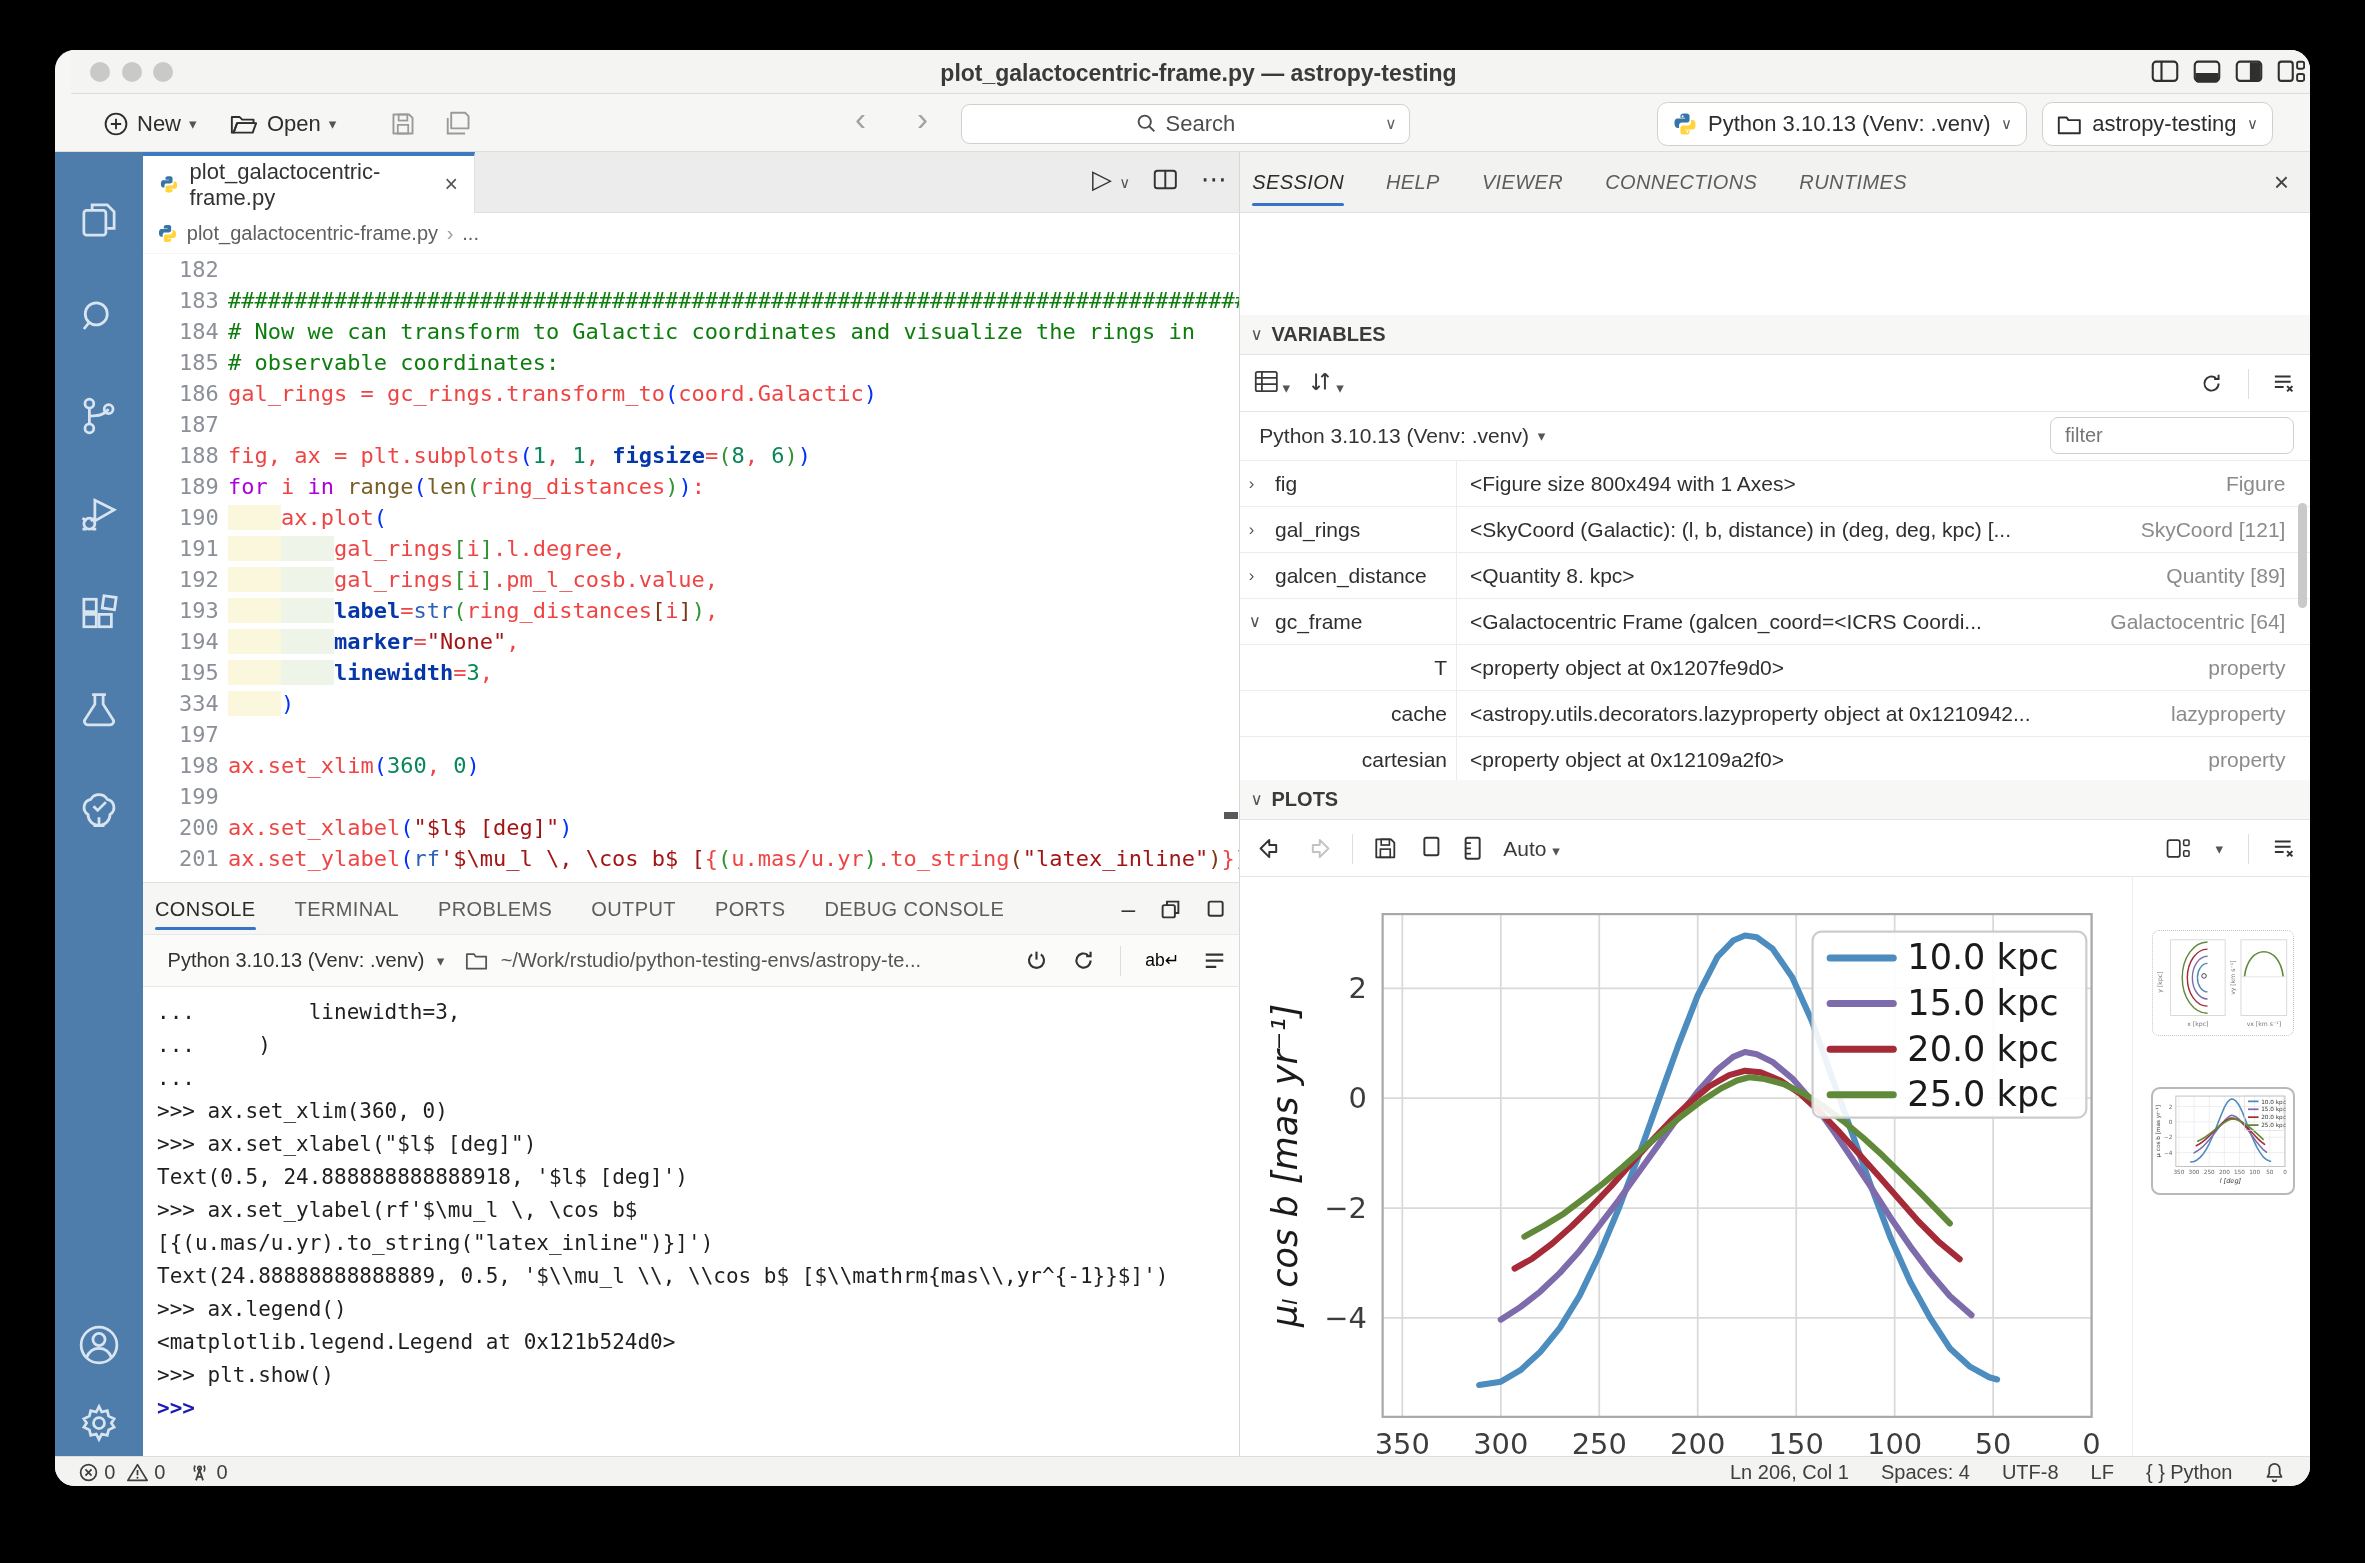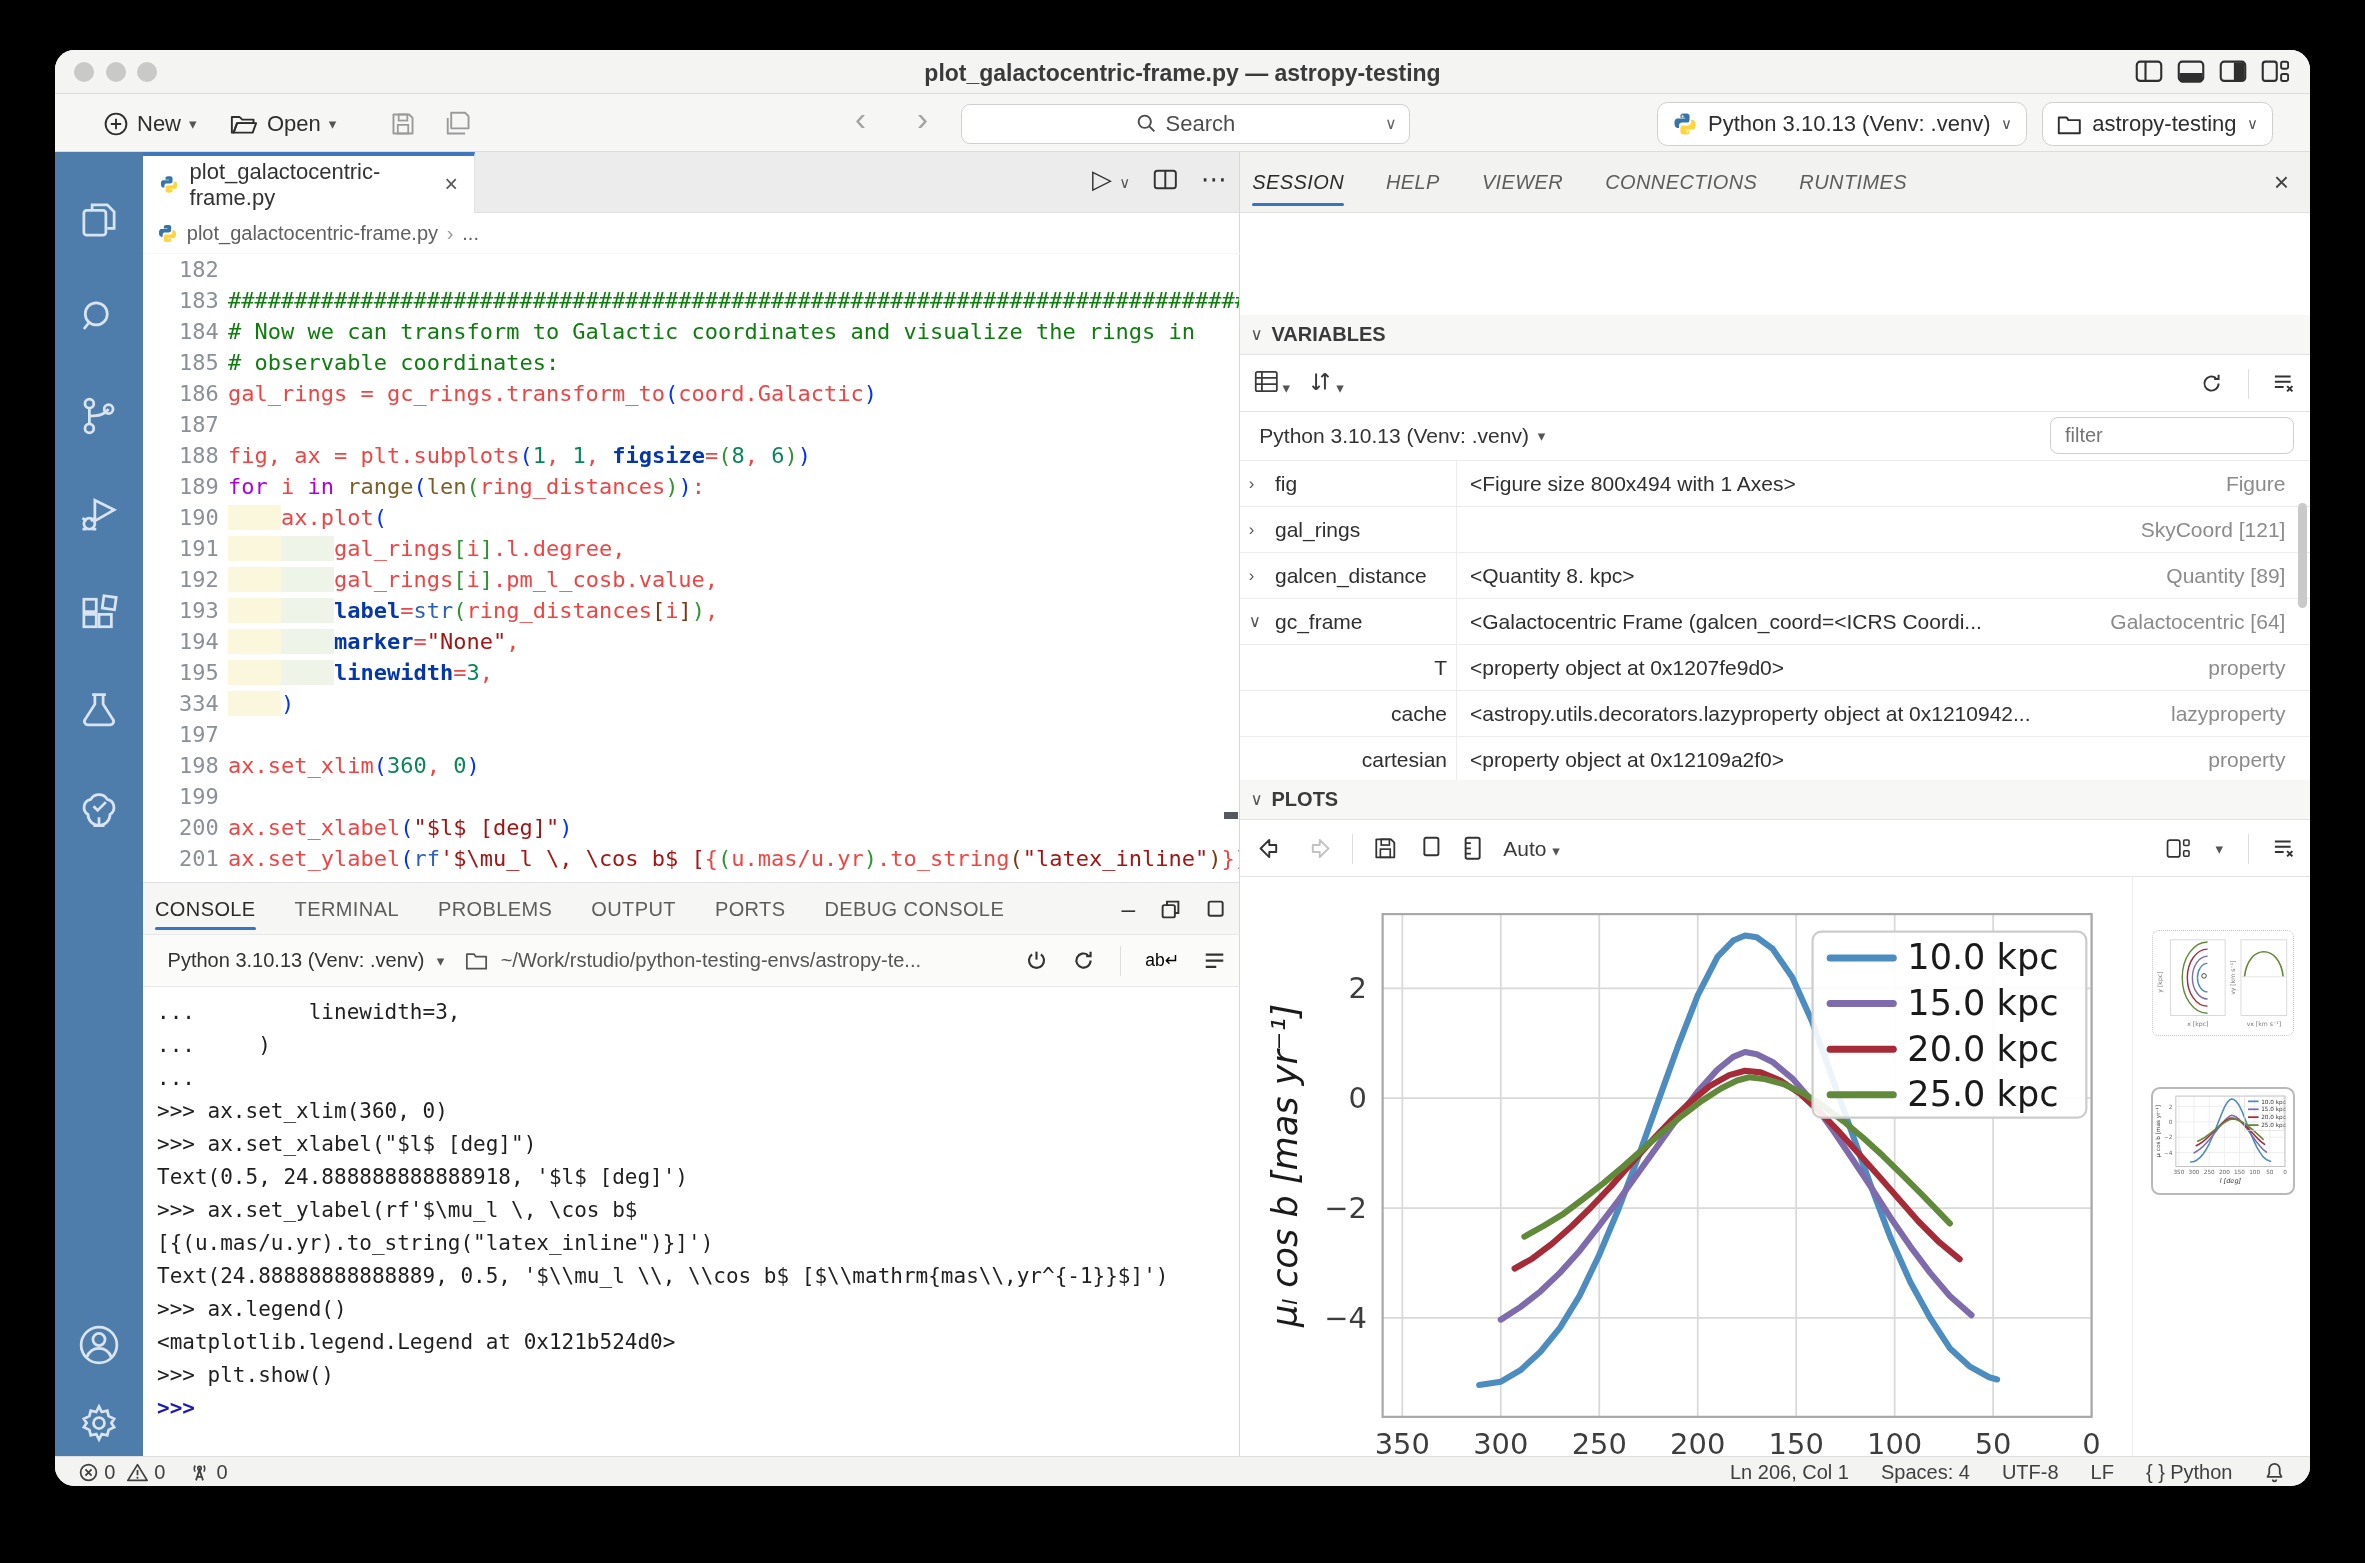--- a/index.html
+++ b/index.html
@@ -2,21 +2,21 @@
 <html style="font-size:14px"><head>
 <meta charset="utf-8">
 <style>
   * { margin:0; padding:0; box-sizing:border-box; }
   html,body { width:2366px; height:1564px; background:#000; overflow:hidden;
               font-family:"Liberation Sans", sans-serif; }
   #window { position:absolute; left:55px; top:50px; width:2255px; height:1436px;
             background:#f6f6f4; border-radius:19.3px; overflow:hidden; }
 
   
-  #titlebar { position:absolute; left:0; top:0; width:100%; height:44px;
+  #titlebar { position:absolute; left:16px; top:0; width:100%; height:44px;
               background:#f4f4f2; border-bottom:0.9px solid #dcdcdc; }
   .traffic { position:absolute; top:12.3px; width:20px; height:20px; border-radius:50%;
              background:#c9c9c7; }
   #win-title { position:absolute; width:100%; text-align:center; top:9.7px;
                font-size:23px; font-weight:600; color:#3a3a3a; }
   .wctl { position:absolute; top:8.8px; }
 
   
   #toolbar { position:absolute; left:0; top:45px; width:100%; height:57px;
              background:#f6f6f4; border-bottom:0.9px solid #dddddc; }
@@ -464,20 +464,21 @@
     <div id="varrows">
         <div class="vrow">
           <span class="chv">›</span>
           <span class="nm">fig</span>
           <span class="val">&lt;Figure size 800x494 with 1 Axes&gt;</span>
           <span class="typ">Figure</span>
         </div>
         <div class="vrow">
           <span class="chv">›</span>
           <span class="nm">gal_rings</span>
+          <span class="val">&lt;SkyCoord (Galactic): (l, b, distance) in (deg, deg, kpc) [...</span>
           <span class="typ">SkyCoord [121]</span>
         </div>
         <div class="vrow">
           <span class="chv">›</span>
           <span class="nm">galcen_distance</span>
           <span class="val">&lt;Quantity 8. kpc&gt;</span>
           <span class="typ">Quantity [89]</span>
         </div>
         <div class="vrow">
           <span class="chv">∨</span>

